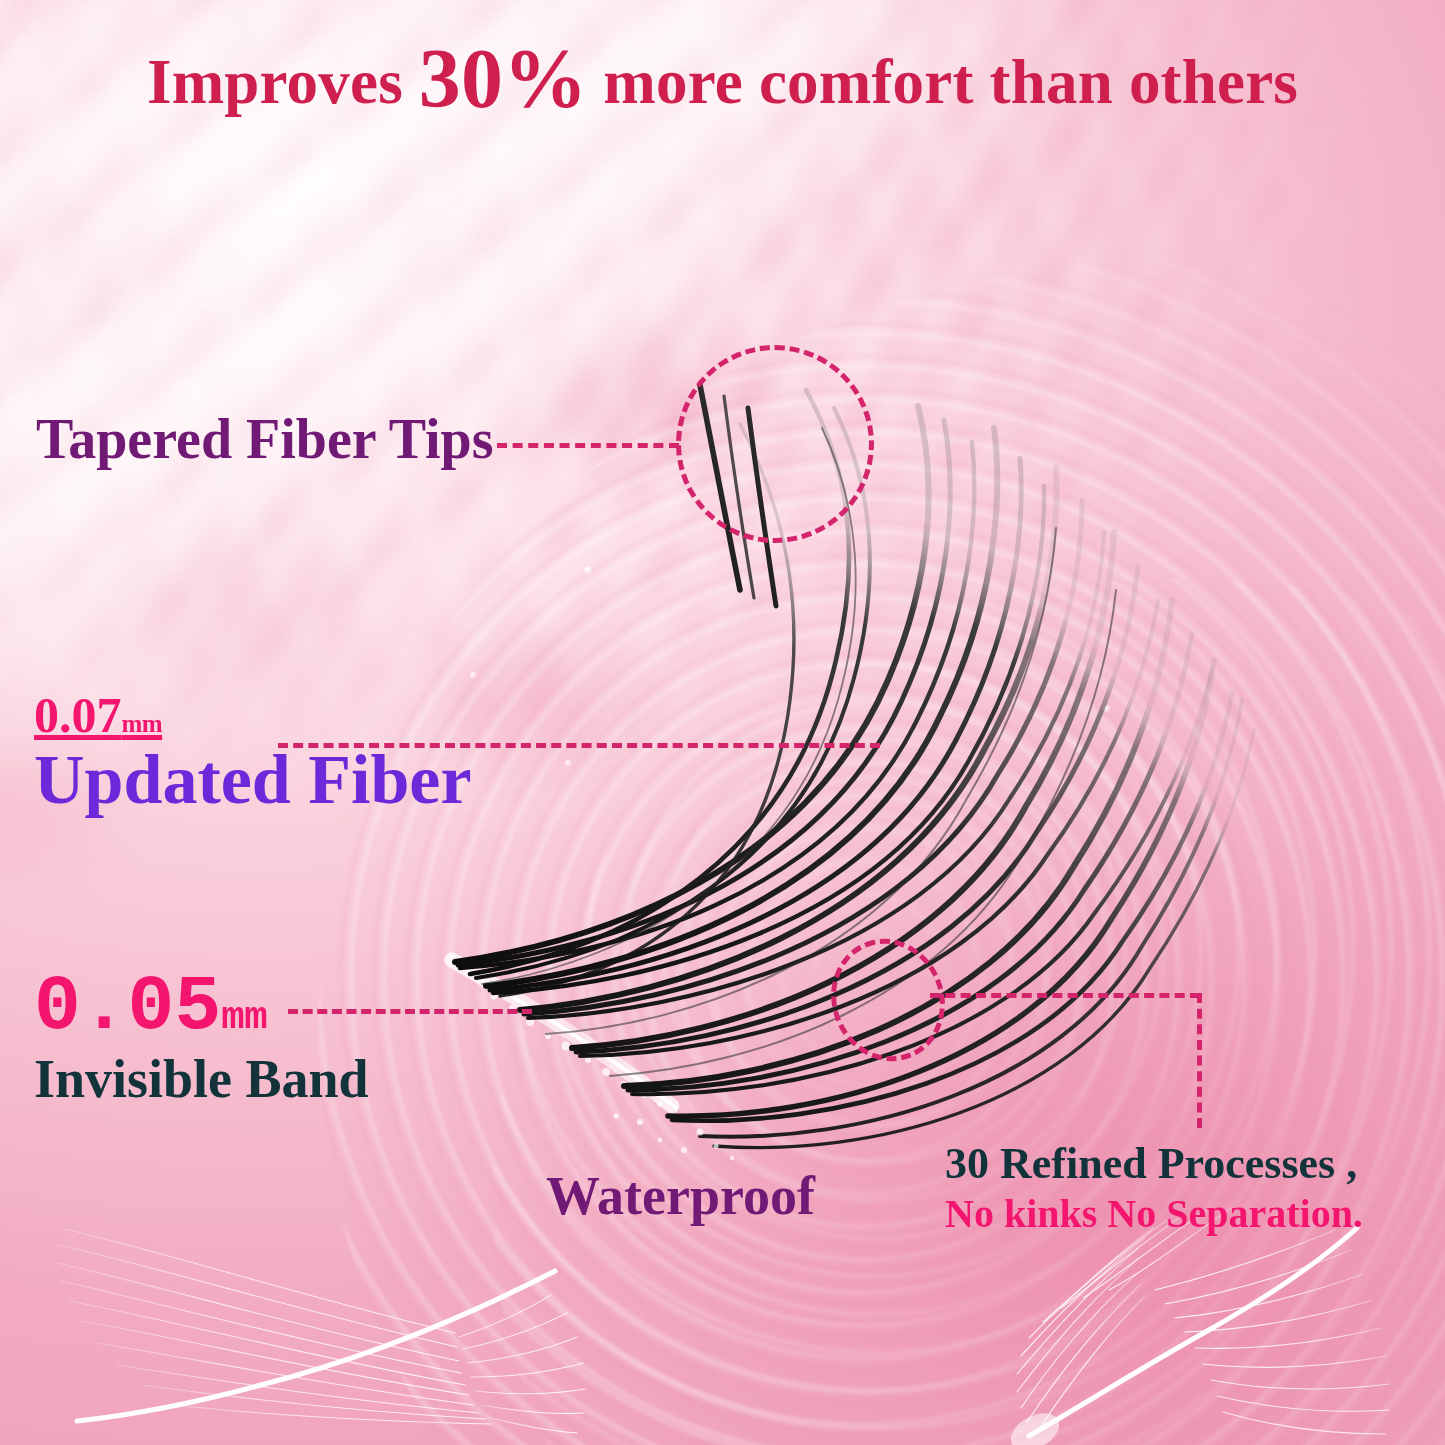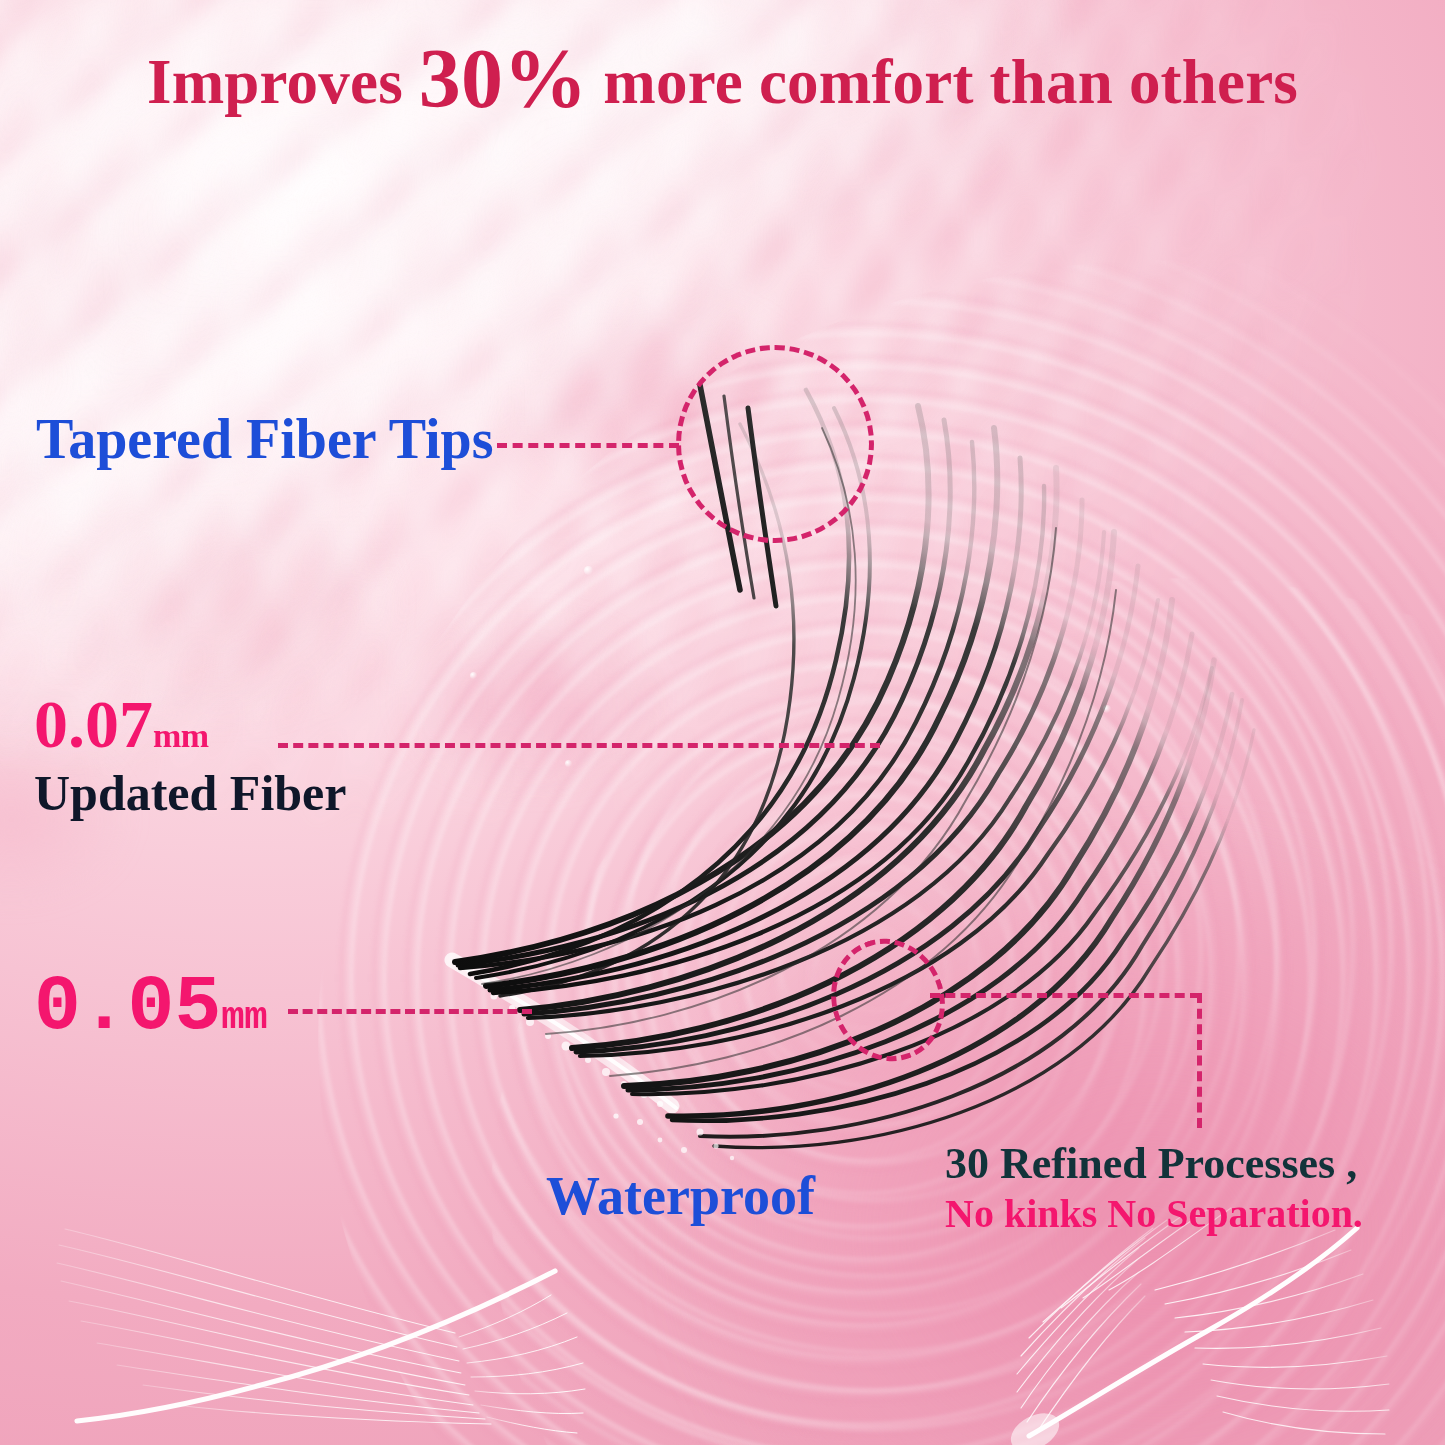--- a/index.html
+++ b/index.html
@@ -139,37 +139,37 @@
     font-family:"Liberation Sans", sans-serif;
     font-size:32.5px;
     line-height:1.42;
     font-weight:400;
   }
 
   .label {
     position:absolute;
     font-family:"Liberation Serif", serif;
     font-weight:700;
-    color:#1d4ed8;
+    color:#701a75;
     white-space:nowrap;
     line-height:1.04;
   }
   .num {
     color:#f4166e;
     font-weight:700;
     font-family:"Liberation Serif", serif;
     line-height:1;
   }
   .num .unit { font-size:.50em; letter-spacing:-.5px; }
 
   #lbl-tips   { left:36px;  top:410px; font-size:56px; }
 
   #grp-007 { position:absolute; left:34px; top:690px; }
-  #grp-007 .num { font-size:68px; display:block; }
-  #grp-007 .sub { font-size:50px; display:block; margin-top:6px; color:#0f172a; font-weight:700; }
+  #grp-007 .num { font-size:50px; display:block;text-decoration:underline; }
+  #grp-007 .sub { font-size:70px; display:block; margin-top:0; color:#6d28d9; font-weight:700; }
 
   #grp-005 { position:absolute; left:34px; top:968px; }
   #grp-005 .num { font-size:78px; display:block;font-family:Liberation Mono, monospace; }
   #grp-005 .sub { font-size:54px; display:block; margin-top:2px; color:#12333a; font-weight:700; }
 
   #lbl-waterproof { left:546px; top:1168px; font-size:54px; }
 
   #grp-refined { position:absolute; left:945px; top:1138px; white-space:nowrap; }
   #grp-refined .r1 { display:block; font-size:44px; font-weight:700; color:#12333a; font-family:"Liberation Serif", serif; }
   #grp-refined .r2 { display:block; font-size:40px; font-weight:700; color:#f4166e; font-family:"Liberation Serif", serif; margin-top:1px; }
@@ -396,20 +396,21 @@
 
   <div class="label" id="lbl-tips">Tapered Fiber Tips</div>
 
   <div id="grp-007">
     <span class="num"><span>0.07</span><span class="unit">mm</span></span>
     <span class="sub">Updated Fiber</span>
   </div>
 
   <div id="grp-005">
     <span class="num"><span>0.05</span><span class="unit">mm</span></span>
+    <span class="sub">Invisible Band</span>
   </div>
 
   <div class="label" id="lbl-waterproof">Waterproof</div>
 
   <div id="grp-refined">
     <span class="r1">30 Refined Processes ,</span>
     <span class="r2">No kinks No Separation.</span>
   </div>
 
 </div>

